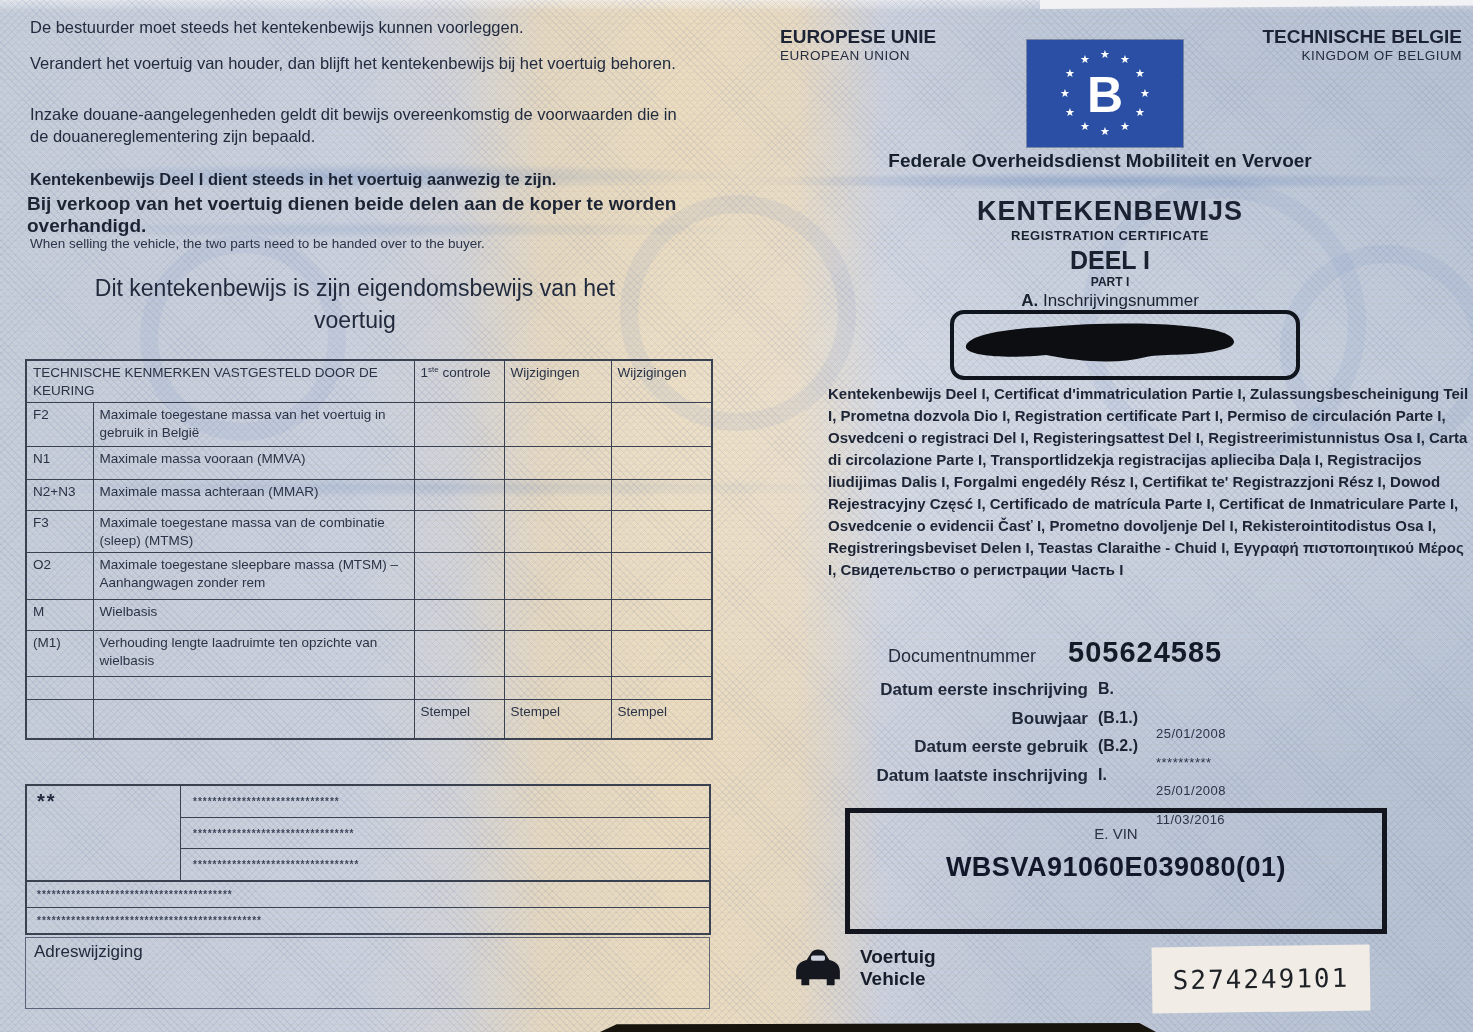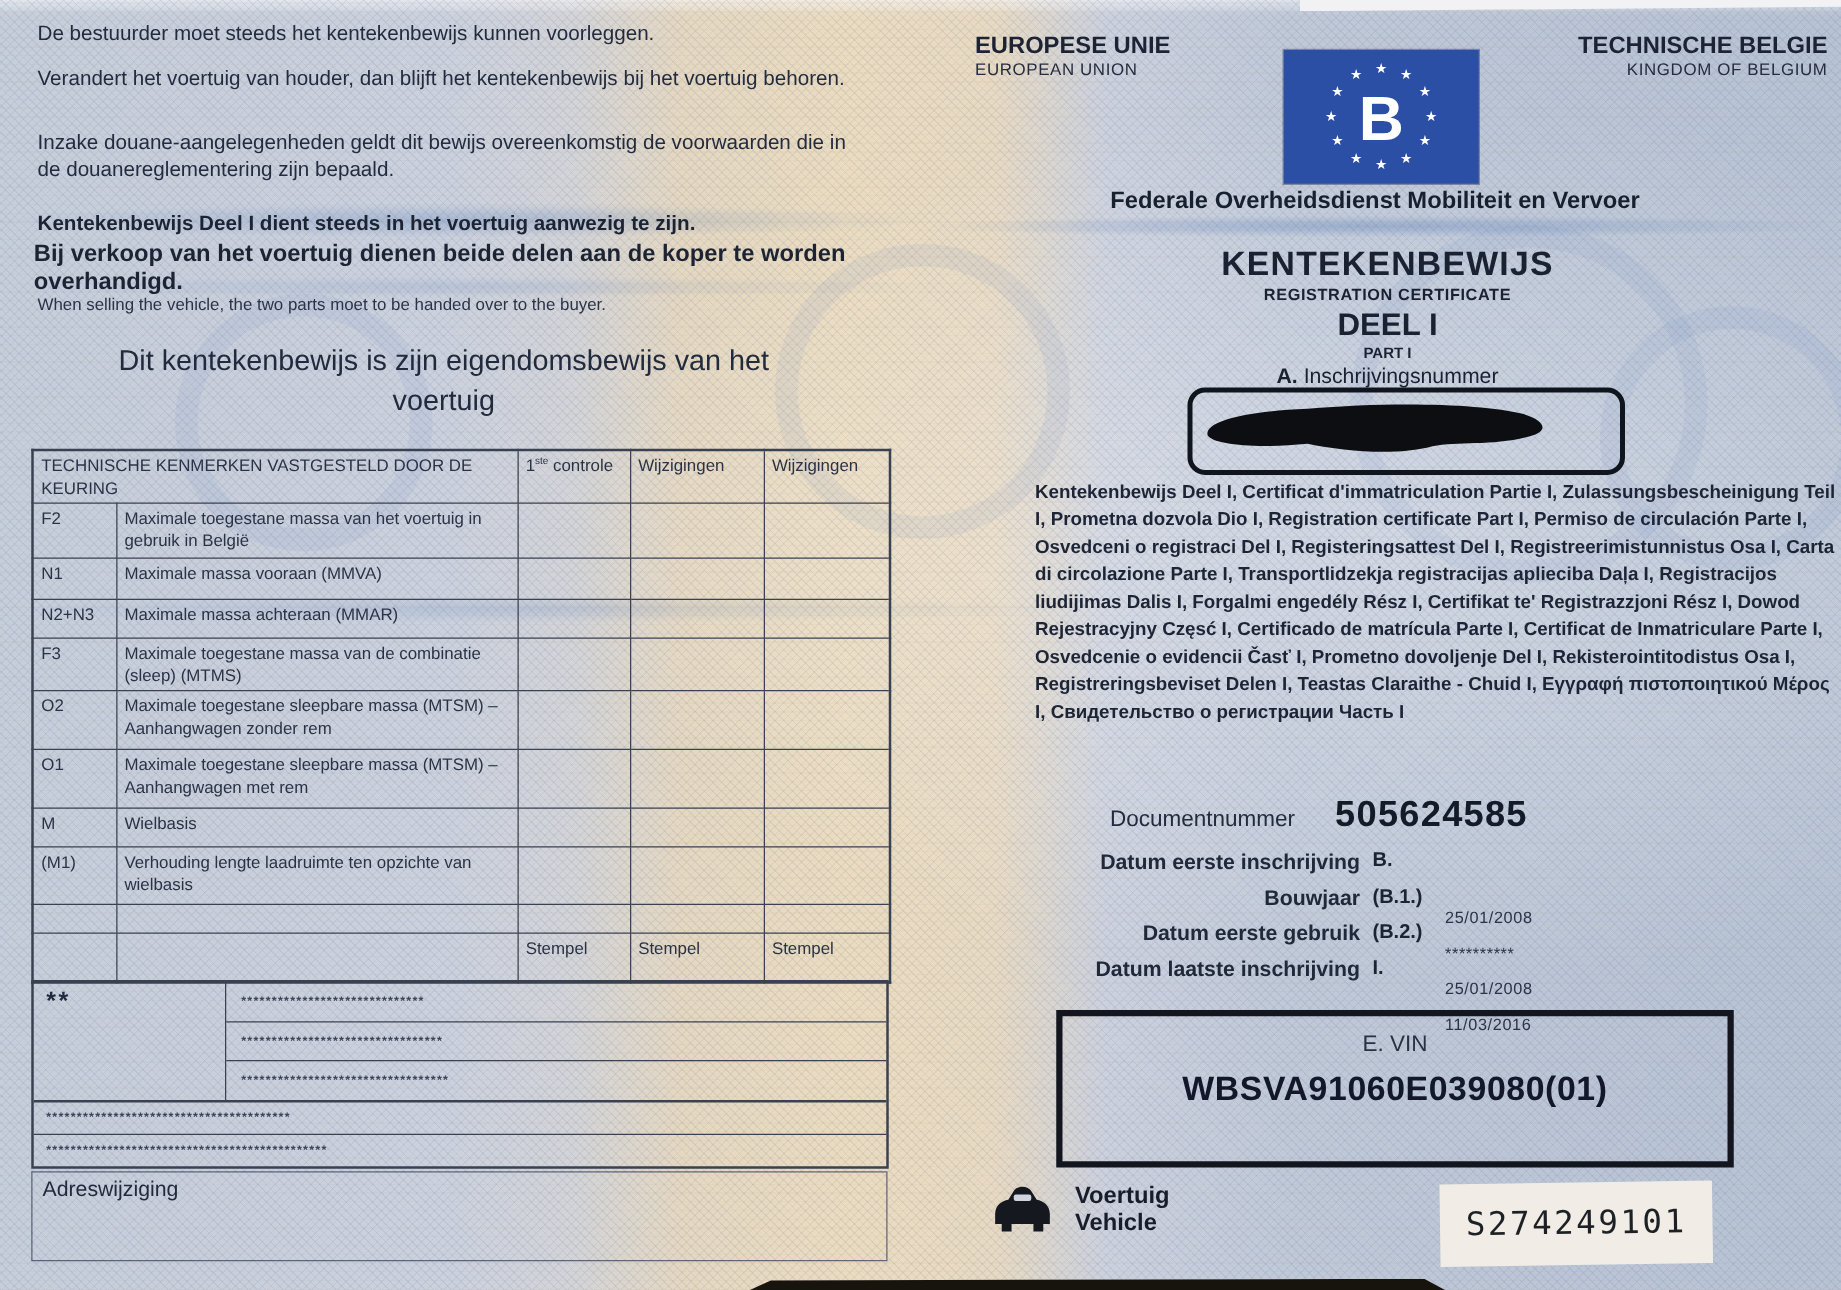--- a/index.html
+++ b/index.html
@@ -76,21 +76,21 @@
   .docnum-label{font-size:18px;color:#232c3e;}
   .docnum-value{font-size:29px;font-weight:bold;color:#131a28;margin-left:32px;letter-spacing:1px;margin-top:16px;}
 
   .dates{left:840px;top:680px;width:625px;}
   .date-row{display:flex;height:28.5px;align-items:flex-start;}
   .date-label{width:248px;text-align:right;font-weight:bold;font-size:17px;color:#20293a;}
   .date-code{width:58px;margin-left:10px;font-weight:bold;font-size:16px;color:#1c2434;}
   .date-value{font-size:13px;color:#2a3347;letter-spacing:0.5px;margin-top:46px;}
 
   .vin-box{left:845px;top:808px;width:532px;height:116px;border:5px solid #13161e;text-align:center;}
-  .vin-label{font-size:18px;margin-top:12px;color:#2a3142;}
+  .vin-label{font-size:15px;margin-top:12px;color:#2a3142;}
   .vin-value{font-size:27px;font-weight:bold;letter-spacing:0.5px;margin-top:10px;color:#12182a;}
 
   .vehicle-block{left:790px;top:946px;display:flex;align-items:flex-start;}
   .vehicle-labels{margin-left:14px;font-weight:bold;font-size:19px;line-height:1.15;color:#171d2b;}
   .serial-label{left:1152px;top:946px;width:218px;height:66px;background:#f1ede6;transform:rotate(-0.8deg);
     display:flex;align-items:center;justify-content:center;}
   .serial-text{font-family:"DejaVu Sans Mono",monospace;font-size:26px;letter-spacing:2px;color:#1d2126;}
 
   .top-sliver{left:1040px;top:0;width:433px;height:9px;background:#f2f2f5;clip-path:polygon(0 0,100% 0,100% 60%,0 100%);z-index:3;}
   .bottom-strip{left:600px;top:1023px;width:556px;height:9px;background:#17140d;clip-path:polygon(0 100%,3% 15%,97% 0,100% 100%);z-index:3;}
@@ -109,21 +109,21 @@
   <div class="deco ring" style="left:140px;top:235px;width:170px;height:170px;"></div>
   <div class="deco ring" style="left:620px;top:195px;width:200px;height:200px;"></div>
   <div class="abs top-sliver"></div>
   <div class="abs bottom-strip"></div>
 
   <div class="abs para" style="top:16px;">De bestuurder moet steeds het kentekenbewijs kunnen voorleggen.</div>
   <div class="abs para" style="top:52px;">Verandert het voertuig van houder, dan blijft het kentekenbewijs bij het voertuig behoren.</div>
   <div class="abs para" style="top:103px;">Inzake douane-aangelegenheden geldt dit bewijs overeenkomstig de voorwaarden die in de douanereglementering zijn bepaald.</div>
   <div class="abs para notice-bold" style="top:168px;">Kentekenbewijs Deel I dient steeds in het voertuig aanwezig te zijn.</div>
   <div class="abs notice-bold" style="left:27px;top:193px;width:680px;font-size:19px;line-height:1.15;">Bij verkoop van het voertuig dienen beide delen aan de koper te worden overhandigd.</div>
-  <div class="abs" style="left:30px;top:236px;width:680px;font-size:13.5px;color:#2a3347;">When selling the vehicle, the two parts moet to be handed over to the buyer.</div>
+  <div class="abs" style="left:30px;top:236px;width:680px;font-size:13.5px;color:#2a3347;">When selling the vehicle, the two parts need to be handed over to the buyer.</div>
   <div class="abs ownership">Dit kentekenbewijs is zijn eigendomsbewijs van het voertuig</div>
 
   <table class="tech">
     <colgroup>
         <col style="width:67px">
         <col style="width:321px">
         <col style="width:90px">
         <col style="width:107px">
         <col style="width:101px">
       </colgroup>
@@ -158,27 +158,20 @@
     <tr style="height:39px">
       <td class="code">F3</td>
       <td>Maximale toegestane massa van de combinatie (sleep) (MTMS)</td>
       <td></td>
           <td></td>
           <td></td>
     </tr>
     <tr style="height:47px">
       <td class="code">O2</td>
       <td>Maximale toegestane sleepbare massa (MTSM) – Aanhangwagen zonder rem</td>
-      <td></td>
-          <td></td>
-          <td></td>
-    </tr>
-    <tr style="height:47px">
-      <td class="code">O1</td>
-      <td>Maximale toegestane sleepbare massa (MTSM) – Aanhangwagen met rem</td>
       <td></td>
           <td></td>
           <td></td>
     </tr>
     <tr style="height:31px">
       <td class="code">M</td>
       <td>Wielbasis</td>
       <td></td>
           <td></td>
           <td></td>

